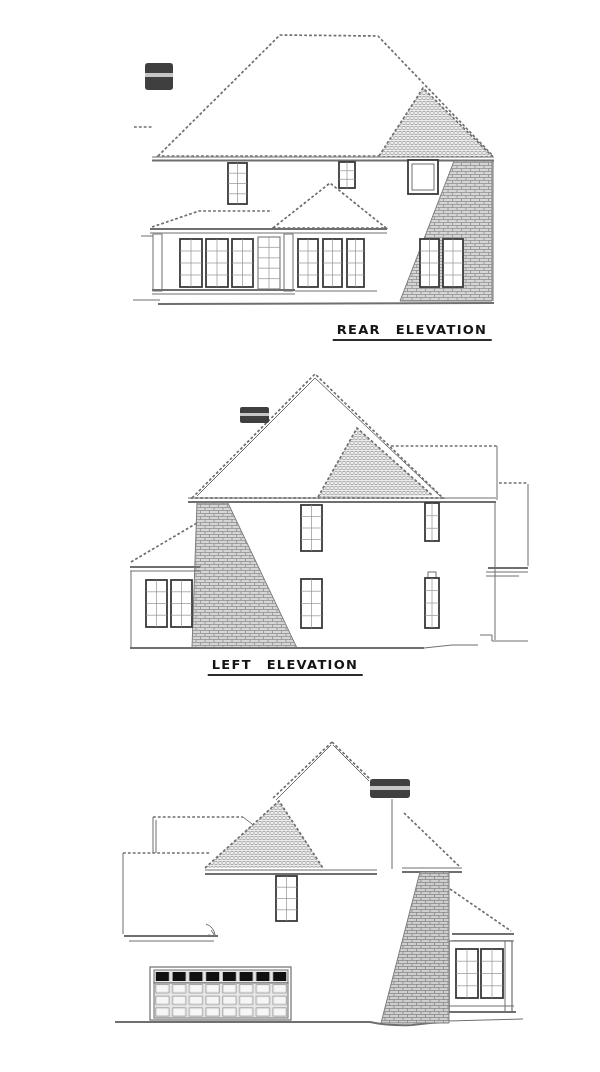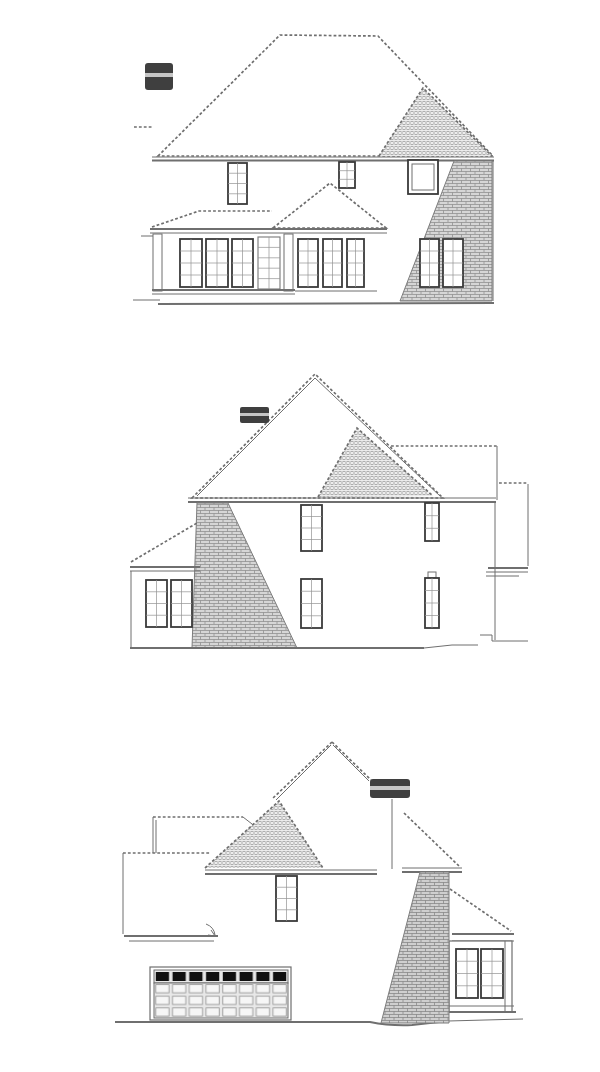--- a/index.html
+++ b/index.html
@@ -117,20 +117,21 @@
         <path d="M429.5 239 V287 M420 251 H439 M420 263 H439 M420 275 H439 " class="pane"></path>
       <rect class="win" x="443" y="239" width="20" height="48"></rect>
         <path d="M453 239 V287 M443 251 H463 M443 263 H463 M443 275 H463 " class="pane"></path>
     </g>
 
     <g>
       <line class="ln" x1="133" y1="300" x2="160" y2="300"></line>
       <line class="lnb" x1="158" y1="304" x2="494" y2="303"></line>
     </g>
   </svg>
+  <div class="caption" id="cap-rear">REAR ELEVATION</div>
 
   <svg id="svg-left" width="600" height="310" viewBox="0 360 600 310">
     <defs>
       <pattern id="shingleB" width="8" height="5" patternUnits="userSpaceOnUse">
         <rect width="8" height="5" fill="#ededed"></rect>
         <path d="M0 1.2 q2 2.2 4 0 q2 2.2 4 0 M-2 3.7 q2 2.2 4 0 q2 2.2 4 0 M6 3.7 q2 2.2 4 0" fill="none" stroke="#8f8f8f" stroke-width="0.7"></path>
       </pattern>
       <pattern id="brickB" width="9" height="6" patternUnits="userSpaceOnUse">
         <rect width="9" height="6" fill="#d6d6d6"></rect>
         <path d="M0 0.5 h9 M0 3.5 h9 M2.5 0.5 v3 M7 3.5 v3" stroke="#868686" stroke-width="0.7" fill="none"></path>
@@ -195,20 +196,21 @@
       <rect class="ln" fill="#fff" x="428" y="572" width="8" height="6"></rect>
       <rect class="win" x="425" y="578" width="14" height="50"></rect>
         <path d="M432 578 V628 M425 590.5 H439 M425 603 H439 M425 615.5 H439 " class="pane"></path>
     </g>
 
     <g>
       <line class="lnb" x1="130" y1="648" x2="424" y2="648"></line>
       <path class="ln" d="M424 648 L452 645 H478 M480 635 H492 V641 H528"></path>
     </g>
   </svg>
+  <div class="caption" id="cap-left">LEFT ELEVATION</div>
 
   <svg id="svg-right" width="600" height="330" viewBox="0 720 600 330">
     <defs>
       <pattern id="shingleC" width="8" height="5" patternUnits="userSpaceOnUse">
         <rect width="8" height="5" fill="#ededed"></rect>
         <path d="M0 1.2 q2 2.2 4 0 q2 2.2 4 0 M-2 3.7 q2 2.2 4 0 q2 2.2 4 0 M6 3.7 q2 2.2 4 0" fill="none" stroke="#8f8f8f" stroke-width="0.7"></path>
       </pattern>
       <pattern id="brickC" width="9" height="6" patternUnits="userSpaceOnUse">
         <rect width="9" height="6" fill="#cfcfcf"></rect>
         <path d="M0 0.5 h9 M0 3.5 h9 M2.5 0.5 v3 M7 3.5 v3" stroke="#7e7e7e" stroke-width="0.7" fill="none"></path>

